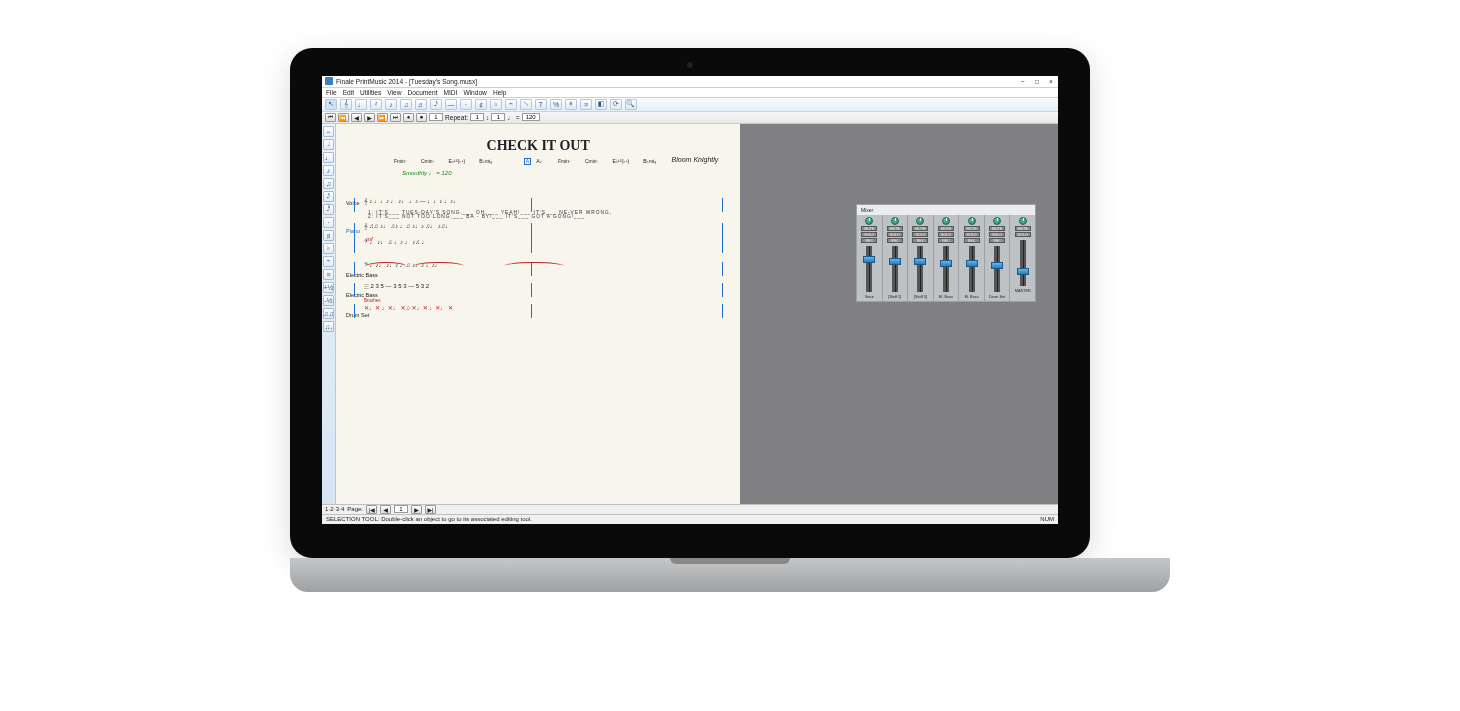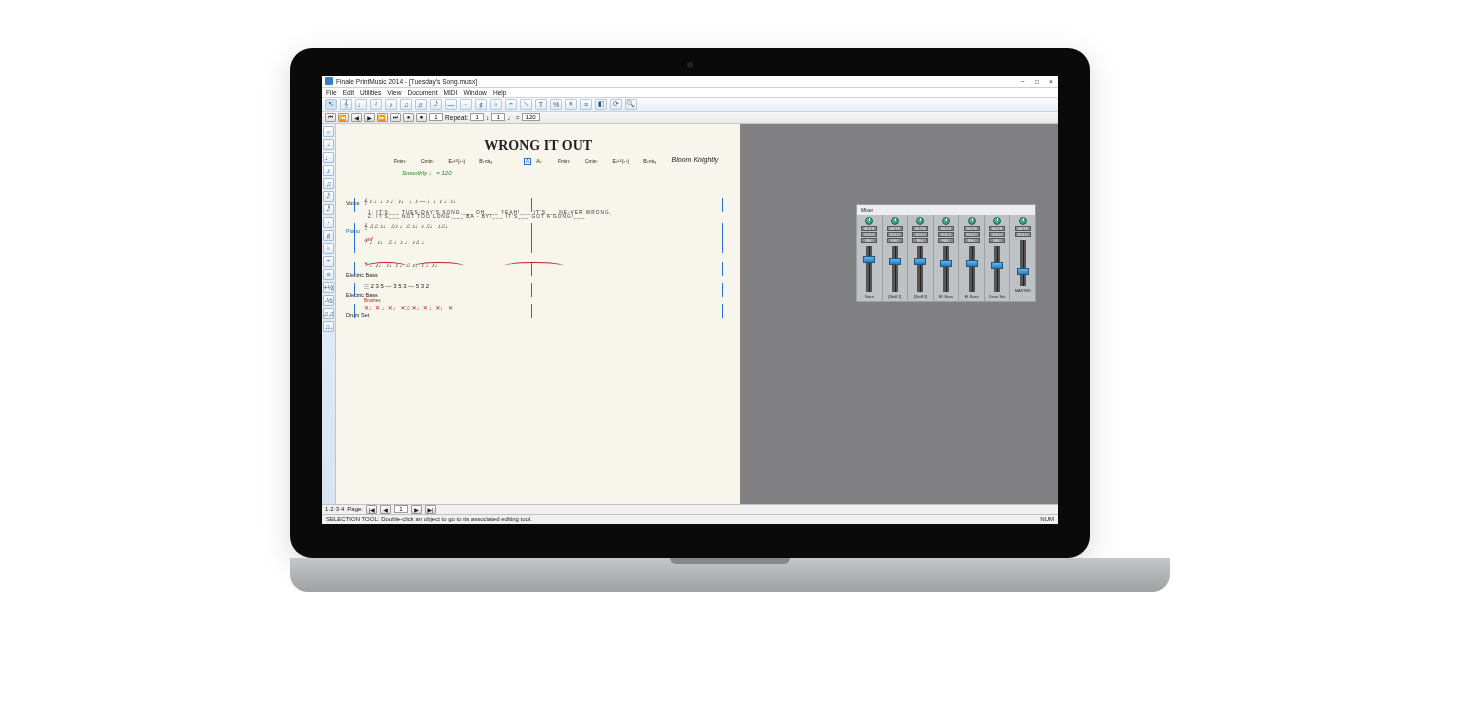--- a/index.html
+++ b/index.html
@@ -162,21 +162,21 @@
               <div class="palbtn">♭</div>
               <div class="palbtn">𝄐</div>
               <div class="palbtn">≡</div>
               <div class="palbtn">+½</div>
               <div class="palbtn">-½</div>
               <div class="palbtn">♫♫</div>
               <div class="palbtn">♫₊</div>
             </div>
           <div class="docarea">
             <div class="page">
-              <h1>WRONG IT OUT</h1>
+              <h1>CHECK IT OUT</h1>
               <div class="composer">Bloom Knightly</div>
               <div class="tempo">Smoothly ♩ = 120</div>
               <div class="reh">A</div>
               <div class="chordrow" id="chL">
                   <div>
                     <div>Fmin⁷</div>
                     <div class="grid"></div>
                   </div>
                   <div>
                     <div>Cmin⁷</div>

